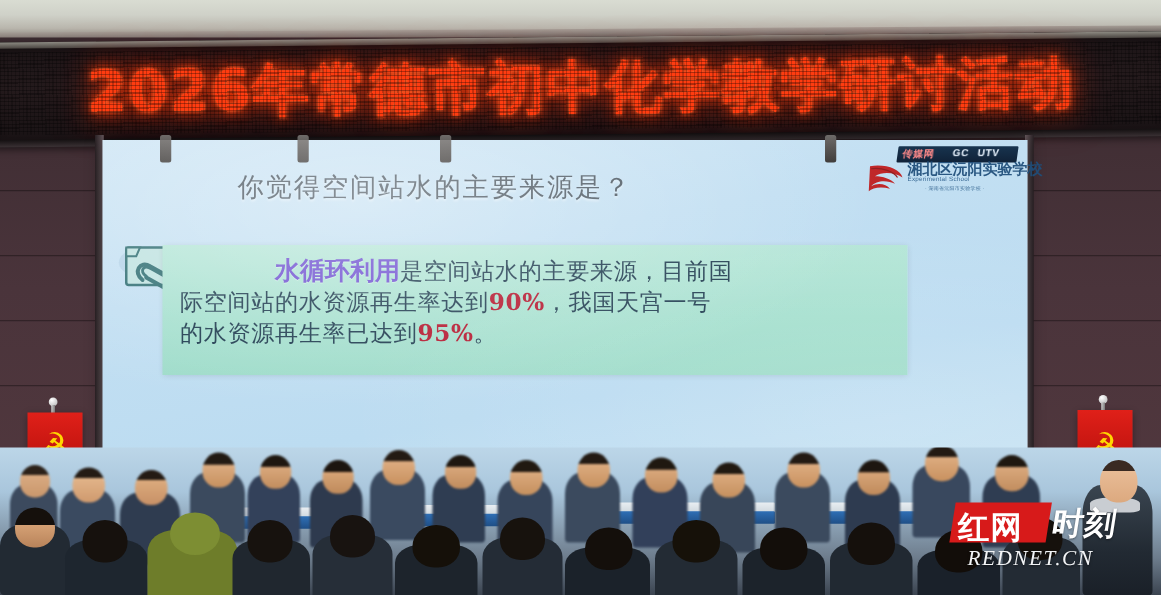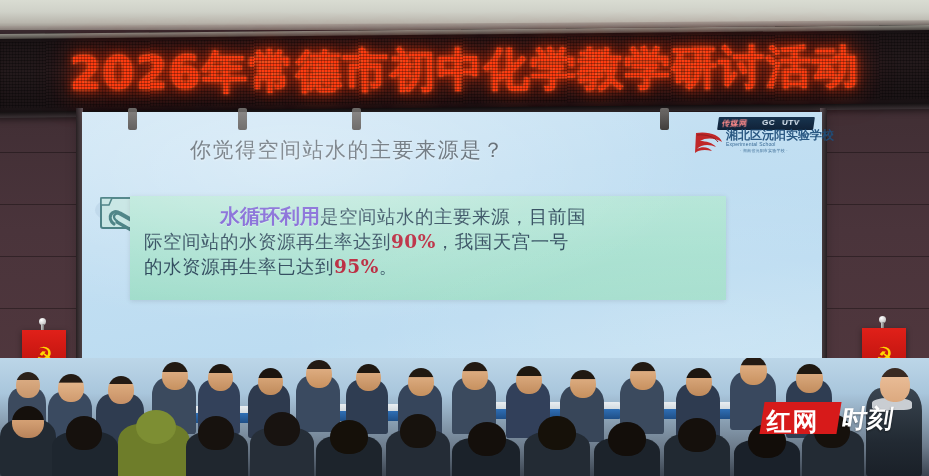--- a/index.html
+++ b/index.html
@@ -338,15 +338,16 @@
 
   <div class="teacher-body"></div>
   <div class="teacher-scarf"></div>
   <div class="teacher-head"></div>
 
   <div class="wm">
     <div class="wm-red">
       <span>红网</span>
     </div>
     <div class="wm-wh">时刻</div>
+    <div class="wm-url">REDNET.CN</div>
   </div>
 
 </div>
 
 </body></html>

